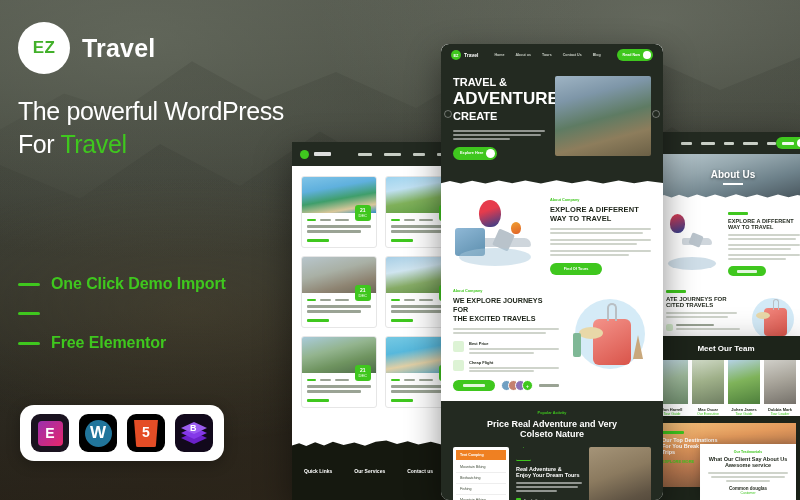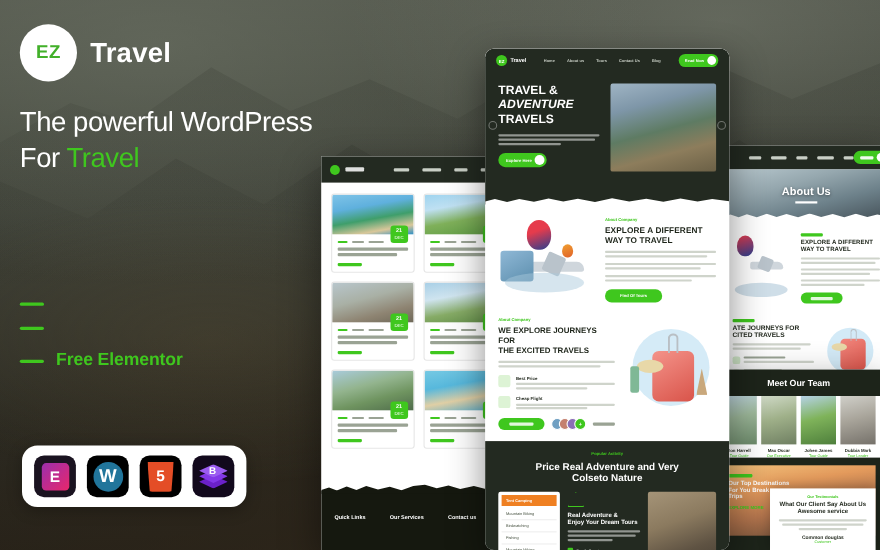--- a/index.html
+++ b/index.html
@@ -441,22 +441,22 @@
       </div>
       <div class="m-btn" style="padding:2px 2px 2px 6px;gap:3px;">
         <span style="color:#fff;font-size:3.6px;font-weight:bold;">Read Now</span>
         <span class="cir" style="width:8px;height:8px;"></span>
       </div>
     </div>
 
     <div style="display:flex;padding:10px 12px 0;gap:10px;">
       <div style="width:92px;">
         <div style="color:#fff;font-size:11px;font-weight:bold;line-height:1.22;">TRAVEL &amp;</div>
-        <div style="color:#fff;font-size:11px;font-weight:bold;line-height:1.22;font-style:italic;">ADVENTURE</div>
-        <div style="color:#fff;font-size:11px;font-weight:bold;line-height:1.22;margin-bottom:6px;">TRAVELS</div>
+        <div style="color:#fff;font-size:17px;font-weight:bold;line-height:1.22;">ADVENTURE</div>
+        <div style="color:#fff;font-size:11px;font-weight:bold;line-height:1.22;margin-bottom:6px;">CREATE</div>
         <span class="bar wd" style="width:100%;height:2px;margin-bottom:2px;"></span>
         <span class="bar wd" style="width:96%;height:2px;margin-bottom:2px;"></span>
         <span class="bar wd" style="width:62%;height:2px;margin-bottom:7px;"></span>
         <div class="m-btn" style="padding:2px 2px 2px 7px;gap:3px;width:fit-content;">
           <span style="color:#fff;font-size:3.8px;font-weight:bold;">Explore Here</span>
           <span class="cir" style="width:9px;height:9px;"></span>
         </div>
       </div>
       <div class="p-camp" style="flex:1;height:80px;border-radius:2px;"></div>
     </div>
@@ -588,20 +588,21 @@
   </div>
 
   <div class="headline">
     <span class="hl">The powerful WordPress</span>
     <span class="hl"><span>For </span><span class="accent">Travel</span></span>
   </div>
 
   <div class="feat-list">
     <div class="feat">
       <span class="dash"></span>
+      <span class="txt">One Click Demo Import</span>
     </div>
     <div class="feat">
       <span class="dash"></span>
     </div>
     <div class="feat">
       <span class="dash"></span>
       <span class="txt">Free Elementor</span>
     </div>
   </div>
 

